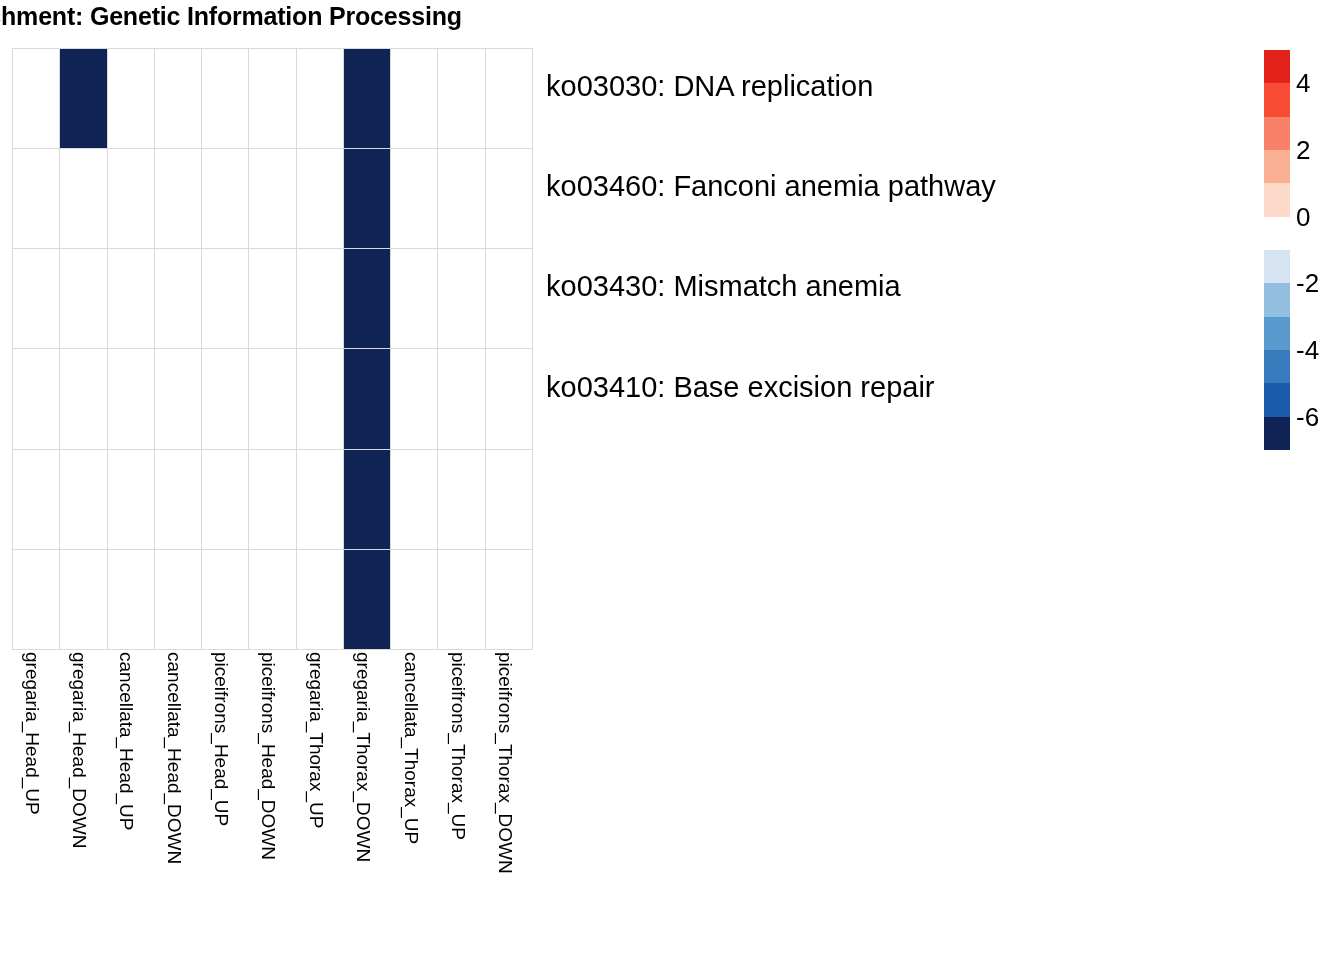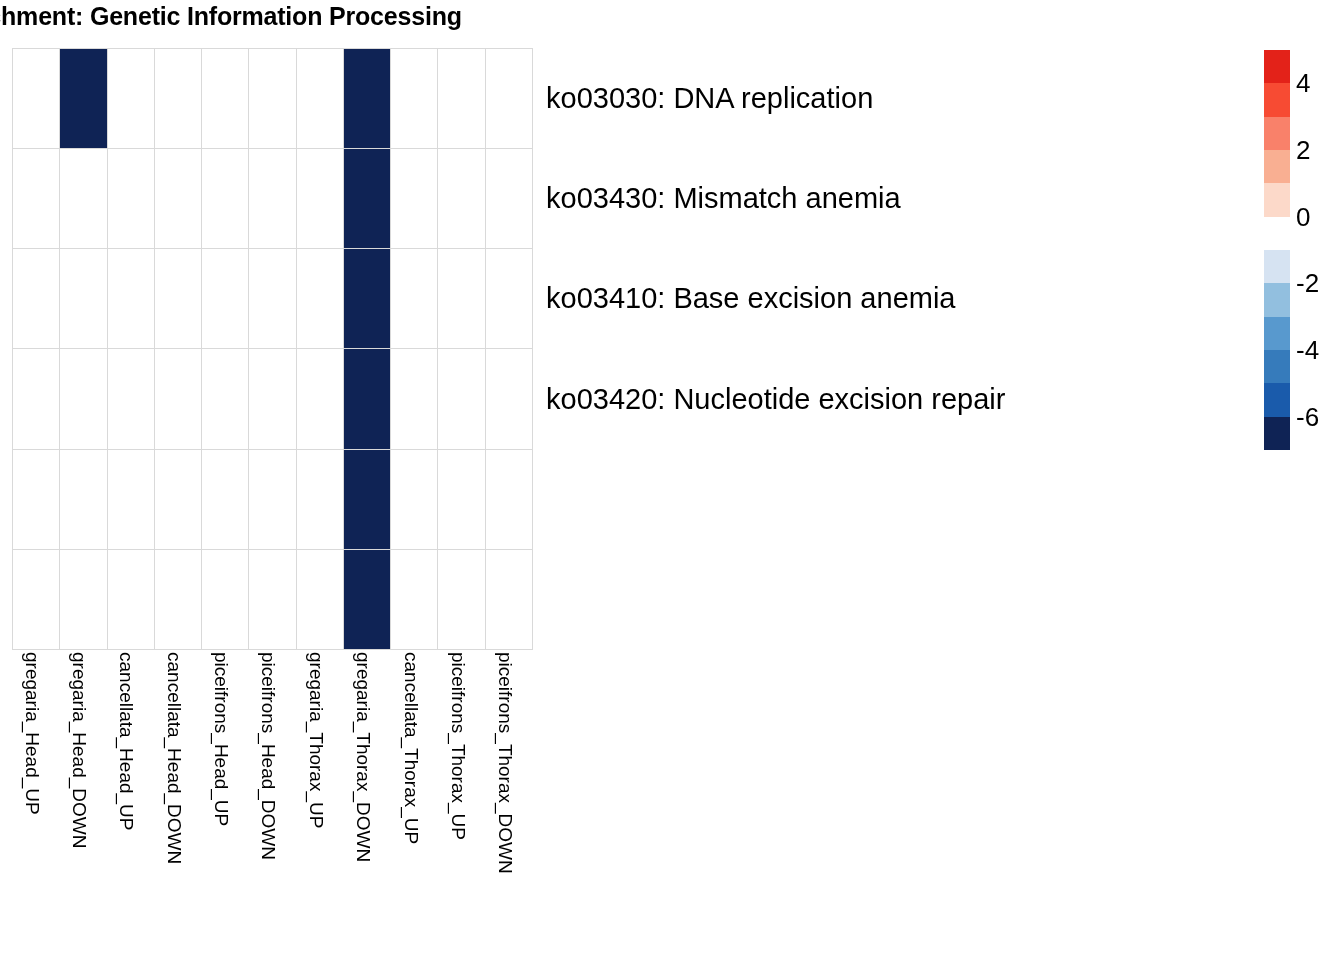--- a/index.html
+++ b/index.html
@@ -44,21 +44,21 @@
     box-sizing: border-box;
   }
   .cell {
     background: #ffffff;
   }
 
   
   #row-labels {
     position: absolute;
     left: 546px;
-    top: 48px;
+    top: 36px;
     width: 700px;
     height: 602px;
     display: grid;
     grid-template-rows: repeat(6, 1fr);
   }
   .row-label {
     display: flex;
     align-items: center;
     font-size: 29px;
     white-space: nowrap;
@@ -190,23 +190,23 @@
     <div class="cell" style="background: rgb(255, 255, 255);"></div>
     <div class="cell" style="background: rgb(255, 255, 255);"></div>
     <div class="cell" style="background: rgb(15, 35, 85);"></div>
     <div class="cell" style="background: rgb(255, 255, 255);"></div>
     <div class="cell" style="background: rgb(255, 255, 255);"></div>
     <div class="cell" style="background: rgb(255, 255, 255);"></div>
   </div>
 
 <div id="row-labels">
     <div class="row-label">ko03030: DNA replication</div>
+    <div class="row-label">ko03460: Fanconi anemia pathway</div>
     <div class="row-label">ko03430: Mismatch anemia</div>
-    <div class="row-label">ko03410: Base excision anemia</div>
-    <div class="row-label">ko03420: Nucleotide excision repair</div>
+    <div class="row-label">ko03410: Base excision repair</div>
   </div>
 
 <div id="col-labels">
     <div class="col-label-slot">
       <div class="col-label">gregaria_Head_UP</div>
     </div>
     <div class="col-label-slot">
       <div class="col-label">gregaria_Head_DOWN</div>
     </div>
     <div class="col-label-slot">

